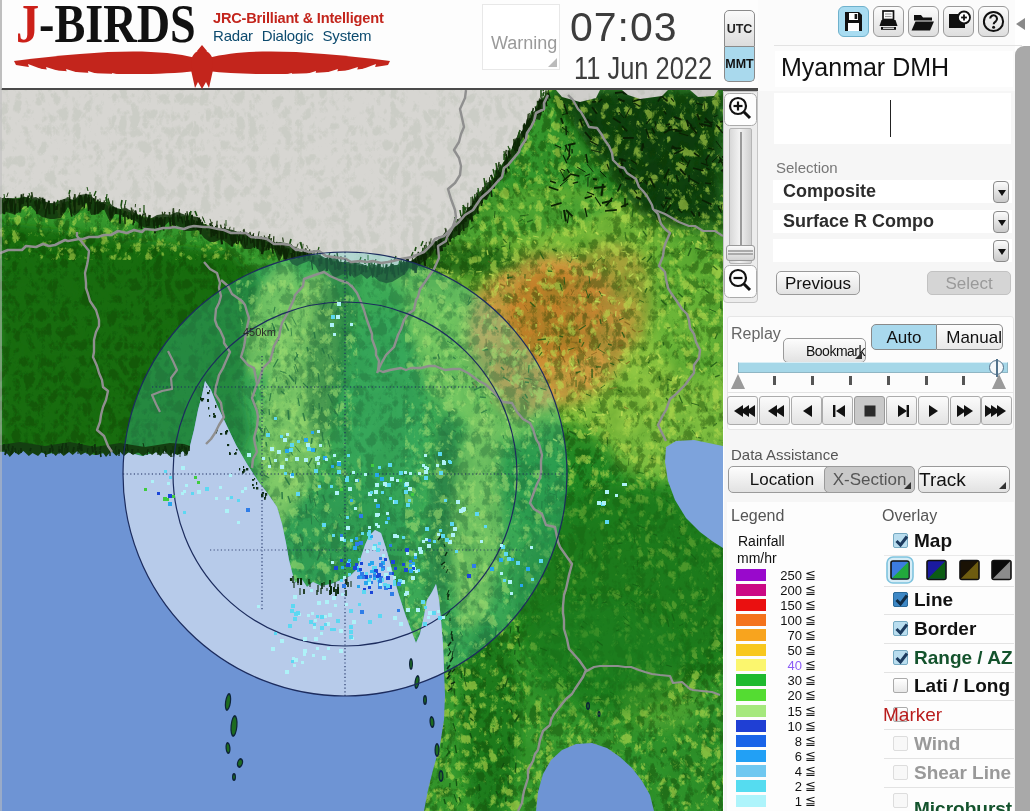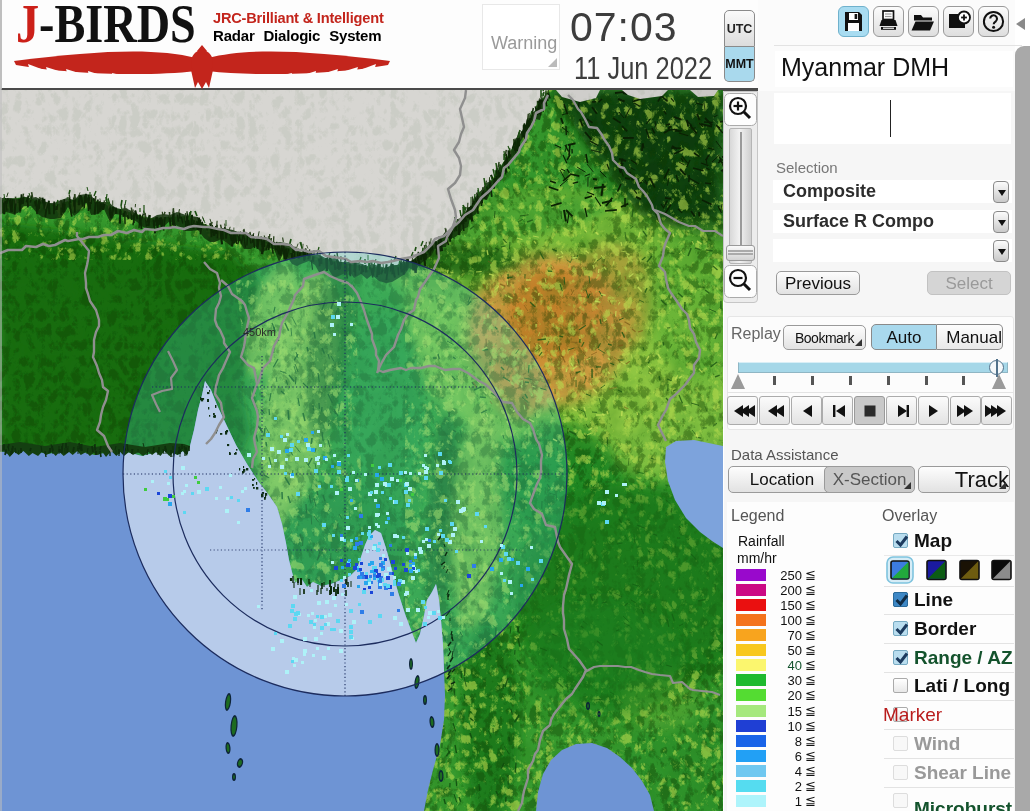--- a/index.html
+++ b/index.html
@@ -9,21 +9,21 @@
 .cb{position:absolute;width:15px;height:15px;border-radius:2px}
 .cb.on{background:#b9ddef;border:1px solid #77aac2}
 .cb.off{background:linear-gradient(#fff,#e8e8e8);border:1px solid #aaa}
 .cb.dis{background:#f8f8f8;border:1px solid #ddd}
 .sep{position:absolute;height:1px;background:#e3e3e3}
 </style></head><body>
 
 <div class="abs" style="left:0;top:0;width:758px;height:91px;background:#fdfdfd;border-bottom:3px solid #4a4a4a;border-left:2px solid #c0c0c0"></div>
 <div class="abs" style="left:16px;top:-8px;width:240px;font-family:'Liberation Serif',serif;font-weight:bold;font-size:55px;transform:scaleX(0.84);transform-origin:left top;color:#111"><span style="color:#cc2019">J</span>-BIRDS</div>
 <div class="abs" style="left:213px;top:10px;font-size:14.6px;font-weight:bold;color:#c3251c;letter-spacing:-0.2px">JRC-Brilliant &amp; Intelligent</div>
-<div class="abs" style="left:213px;top:27px;font-size:15px;font-weight:bold;color:#000000;word-spacing:5px;letter-spacing:-0.2px">Radar Dialogic System</div>
+<div class="abs" style="left:213px;top:27px;font-size:15px;font-weight:normal;color:#0c4a6e;word-spacing:5px;letter-spacing:-0.2px">Radar Dialogic System</div>
 <svg class="abs" style="left:6px;top:44px" width="392" height="46" viewBox="0 0 392 46">
 <g fill="#c3251c">
 <path d="M190,14 C150,4 95,6 8,17 L10,21 C60,30 140,33 190,27 Z"></path>
 <path d="M202,14 C242,4 297,6 384,17 L382,21 C332,30 252,33 202,27 Z"></path>
 <ellipse cx="196" cy="19" rx="11" ry="13"></ellipse>
 <path d="M196,1 l5,6 -3,1.5 3,3.5 -10,0 3,-3.5 -3,-1.5 z"></path>
 <path d="M185,26 L189,44 192,38 196,45 200,38 203,44 207,26 Z"></path>
 </g>
 <g fill="#fdfdfd">
 <path d="M22,20 l16,6 -14,1 z"></path>
@@ -112,21 +112,21 @@
     <div class="abs" style="left:3.5px;top:8px;width:0;height:0;border-left:4px solid transparent;border-right:4px solid transparent;border-top:6px solid #111"></div>
   </div>
 <div class="abs" style="left:773px;top:239px;width:239px;height:23px;background:#fff"></div>
 <div class="abs" style="left:993px;top:240px;width:16px;height:22px;background:linear-gradient(#fcfcfc,#c9c9c9);border:1px solid #8a8a8a;border-radius:4px">
     <div class="abs" style="left:3.5px;top:8px;width:0;height:0;border-left:4px solid transparent;border-right:4px solid transparent;border-top:6px solid #111"></div>
   </div>
 <div class="abs btn" style="left:776px;top:271px;width:84px;height:24px;text-align:center;line-height:23px;font-size:17px;color:#111">Previous</div>
 <div class="abs" style="left:927px;top:271px;width:84px;height:24px;background:#d5d5d5;border:1px solid #c2c2c2;border-radius:5px;text-align:center;line-height:23px;font-size:17px;color:#9a9a9a">Select</div>
 <div class="abs" style="left:727px;top:316px;width:287px;height:114px;background:#fcfcfc;border:1px solid #e6e6e6;border-radius:3px"></div>
 <div class="abs" style="left:731px;top:325px;font-size:16px;color:#666">Replay</div>
-<div class="abs btn" style="left:783px;top:325px;width:83px;height:25px;text-align:center;line-height:24px;font-size:14px;color:#111;letter-spacing:-0.5px">Bookmark<div class="ctri"></div></div>
+<div class="abs btn" style="left:783px;top:338px;width:83px;height:25px;text-align:right;line-height:24px;font-size:14px;color:#111;letter-spacing:-0.5px">Bookmark<div class="ctri"></div></div>
 <div class="abs" style="left:871px;top:324px;width:66px;height:26px;background:#a9d9ed;border:1px solid #8a8a8a;border-radius:5px 0 0 5px;text-align:center;line-height:25px;font-size:17px;color:#111">Auto</div>
 <div class="abs" style="left:937px;top:324px;width:66px;height:26px;background:linear-gradient(#fdfdfd,#e8e8e8);border:1px solid #8a8a8a;border-left:none;border-radius:0 5px 5px 0;text-align:right;line-height:25px;font-size:17px;color:#111">Manual</div>
 <div class="abs" style="left:738px;top:362px;width:270px;height:11px;background:#a5d7e8;border:1px solid #8fb6c4;border-top-color:#d8eef6"></div>
 <div class="abs" style="left:989px;top:360px;width:15px;height:15px;border:1.5px solid #51718a;border-radius:50%;background:#f4f8fa"></div>
 <div class="abs" style="left:996px;top:359px;width:1.5px;height:18px;background:#51718a"></div>
 <div class="abs" style="left:773px;top:376px;width:3px;height:9px;background:#555"></div>
 <div class="abs" style="left:811px;top:376px;width:3px;height:9px;background:#555"></div>
 <div class="abs" style="left:849px;top:376px;width:3px;height:9px;background:#555"></div>
 <div class="abs" style="left:887px;top:376px;width:3px;height:9px;background:#555"></div>
 <div class="abs" style="left:925px;top:376px;width:3px;height:9px;background:#555"></div>
@@ -165,21 +165,21 @@
       <path d="M22,14 l-9,-6 v12 z" fill="#111"></path>
     </svg></div>
 <div class="abs" style="left:981px;top:396px;width:31px;height:29px;background:linear-gradient(#fbfbfb,#e3e3e3);border:1px solid #ababab;border-radius:3px;text-align:center;padding-top:0px"><svg width="30" height="28" viewBox="0 0 30 28">
       <path d="M12,14 l-9,-6 v12 z" fill="#111"></path>
       <path d="M18,14 l-9,-6 v12 z" fill="#111"></path>
       <path d="M24,14 l-9,-6 v12 z" fill="#111"></path>
     </svg></div>
 <div class="abs" style="left:731px;top:446px;font-size:15px;color:#555">Data Assistance</div>
 <div class="abs btn" style="left:728px;top:466px;width:108px;height:27px;text-align:center;line-height:26px;font-size:17px;color:#111">Location<div class="ctri"></div></div>
 <div class="abs" style="left:824px;top:466px;width:91px;height:27px;background:#c9c9c9;border:1px solid #9a9a9a;border-radius:5px;text-align:center;line-height:26px;font-size:17px;color:#555">X-Section<div class="ctri"></div></div>
-<div class="abs btn" style="left:918px;top:466px;width:92px;height:27px;text-align:right;line-height:26px;font-size:22px;color:#111">Track<div class="ctri"></div></div>
+<div class="abs btn" style="left:918px;top:466px;width:92px;height:27px;text-align:left;line-height:26px;font-size:19px;color:#111">Track<div class="ctri"></div></div>
 <div class="abs" style="left:727px;top:502px;width:287px;height:309px;background:#fdfdfd"></div>
 <div class="abs" style="left:731px;top:507px;font-size:16px;color:#555">Legend</div>
 <div class="abs" style="left:738px;top:533px;font-size:14px;color:#111">Rainfall</div>
 <div class="abs" style="left:737px;top:550px;font-size:14px;color:#111">mm/hr</div>
 <div class="abs" style="left:736px;top:569px;width:30px;height:12px;background:#9909cc"></div>
 <div class="abs" style="left:745px;top:568px;width:57px;text-align:right;font-size:13px;color:#111">250</div>
 <div class="abs" style="left:805px;top:567px;font-size:13px;color:#111">≦</div>
 <div class="abs" style="left:736px;top:584px;width:30px;height:12px;background:#cb0a84"></div>
 <div class="abs" style="left:745px;top:583px;width:57px;text-align:right;font-size:13px;color:#111">200</div>
 <div class="abs" style="left:805px;top:582px;font-size:13px;color:#111">≦</div>
@@ -189,21 +189,21 @@
 <div class="abs" style="left:736px;top:614px;width:30px;height:12px;background:#f4731c"></div>
 <div class="abs" style="left:745px;top:613px;width:57px;text-align:right;font-size:13px;color:#111">100</div>
 <div class="abs" style="left:805px;top:612px;font-size:13px;color:#111">≦</div>
 <div class="abs" style="left:736px;top:629px;width:30px;height:12px;background:#f8a41e"></div>
 <div class="abs" style="left:745px;top:628px;width:57px;text-align:right;font-size:13px;color:#111">70</div>
 <div class="abs" style="left:805px;top:627px;font-size:13px;color:#111">≦</div>
 <div class="abs" style="left:736px;top:644px;width:30px;height:12px;background:#f8c81e"></div>
 <div class="abs" style="left:745px;top:643px;width:57px;text-align:right;font-size:13px;color:#111">50</div>
 <div class="abs" style="left:805px;top:642px;font-size:13px;color:#111">≦</div>
 <div class="abs" style="left:736px;top:659px;width:30px;height:12px;background:#fbf66e"></div>
-<div class="abs" style="left:745px;top:658px;width:57px;text-align:right;font-size:13px;color:#14532d">40</div>
+<div class="abs" style="left:745px;top:658px;width:57px;text-align:right;font-size:13px;color:#8b5cf6">40</div>
 <div class="abs" style="left:805px;top:657px;font-size:13px;color:#111">≦</div>
 <div class="abs" style="left:736px;top:674px;width:30px;height:12px;background:#1fba2f"></div>
 <div class="abs" style="left:745px;top:673px;width:57px;text-align:right;font-size:13px;color:#111">30</div>
 <div class="abs" style="left:805px;top:672px;font-size:13px;color:#111">≦</div>
 <div class="abs" style="left:736px;top:689px;width:30px;height:12px;background:#54dc32"></div>
 <div class="abs" style="left:745px;top:688px;width:57px;text-align:right;font-size:13px;color:#111">20</div>
 <div class="abs" style="left:805px;top:687px;font-size:13px;color:#111">≦</div>
 <div class="abs" style="left:736px;top:705px;width:30px;height:12px;background:#a5e87d"></div>
 <div class="abs" style="left:745px;top:704px;width:57px;text-align:right;font-size:13px;color:#111">15</div>
 <div class="abs" style="left:805px;top:703px;font-size:13px;color:#111">≦</div>

